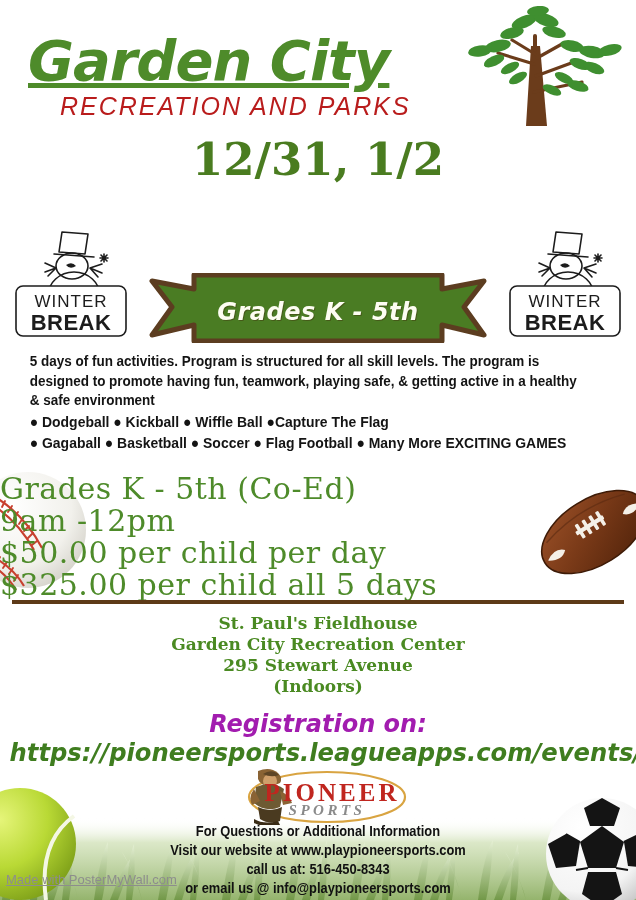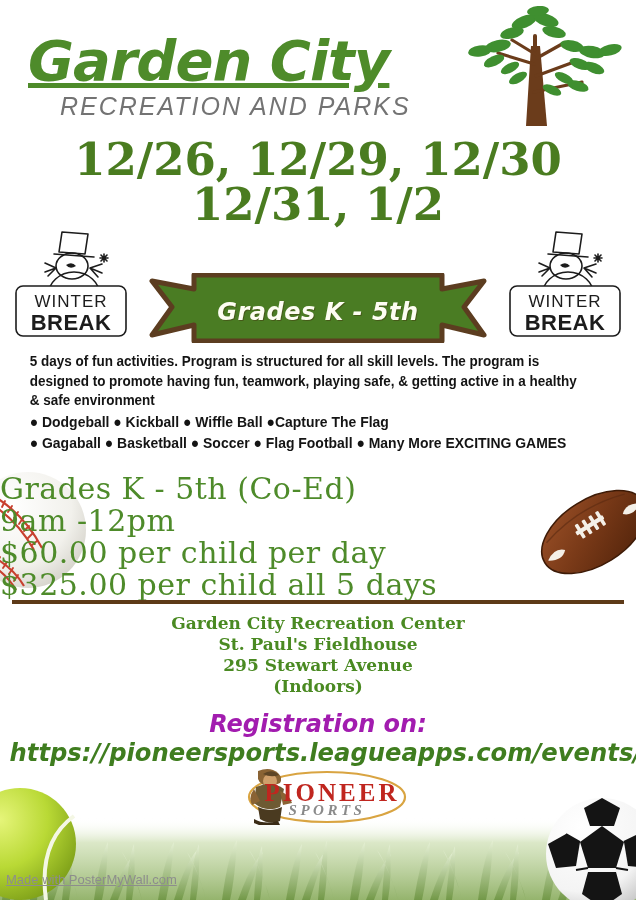--- a/index.html
+++ b/index.html
@@ -18,21 +18,21 @@
     font-family:"DejaVu Sans", sans-serif;
     font-weight:bold; font-style:italic;
     font-size:56px; line-height:58px;
     color:#4e8b2a; letter-spacing:-1px;
     white-space:nowrap;
     text-decoration:underline;
   }
   .brand-sub {
     font-family:"Liberation Sans", sans-serif;
     font-style:italic; font-size:25px; letter-spacing:2px;
-    color:#737373; margin-top:2px; margin-left:32px;
+    color:#b91c1c; margin-top:2px; margin-left:32px;
     white-space:nowrap;
   }
   .tree-logo { position:absolute; right:12px; top:6px; width:170px; height:126px; }
 
   
   .title-wrap { position:absolute; top:137px; left:0; width:636px; text-align:center; }
   .title-line {
     font-family:"DejaVu Serif", serif;
     font-weight:bold;
     color:#4a7c20;
@@ -180,21 +180,20 @@
         <ellipse cx="64" cy="72" rx="10" ry="4.5" transform="rotate(-30 64 72)"></ellipse>
         <ellipse cx="110" cy="72" rx="10" ry="4.5" transform="rotate(26 110 72)"></ellipse>
         <ellipse cx="124" cy="80" rx="11" ry="5" transform="rotate(18 124 80)"></ellipse>
         <ellipse cx="98" cy="84" rx="10" ry="4.5" transform="rotate(24 98 84)"></ellipse>
         <ellipse cx="84" cy="5" rx="11" ry="5" transform="rotate(-6 84 5)"></ellipse>
       </g>
     </svg>
   </div>
 
   <div class="title-wrap">
-    <div class="title-line tl2">12/26, 12/29, 12/30</div>
     <div class="title-line tl3">12/31, 1/2</div>
   </div>
 
   <svg class="snow snow-left" viewBox="0 0 118 112">
     <g fill="none" stroke="#1c1c1c" stroke-width="1.6" stroke-linecap="round" stroke-linejoin="round">
 
       <path d="M50 4 L76 6 L73 26 L47 24 Z"></path>
       <path d="M42 26 L82 29"></path>
 
       <ellipse cx="60" cy="38" rx="16" ry="13"></ellipse>
@@ -276,21 +275,21 @@
       <path d="M29 93 L32 87"></path>
         <path d="M35 98 L39 92"></path>
         <path d="M41 104 L45 98"></path>
       <path d="M46 111 L50 105"></path>
     </g>
   </svg>
 
   <div class="price">
     <div>Grades K - 5th  (Co-Ed)</div>
     <div>9am -12pm</div>
-    <div>$60.00 per child per day</div>
+    <div>$50.00 per child per day</div>
     <div>$325.00 per child all 5 days</div>
   </div>
 
   <svg class="ball football" viewBox="0 0 120 108">
     <defs>
       <linearGradient id="fb1" x1="0%" y1="0%" x2="100%" y2="100%">
         <stop offset="0%" stop-color="#9c5128"></stop>
         <stop offset="45%" stop-color="#7a3a18"></stop>
         <stop offset="100%" stop-color="#4e2109"></stop>
       </linearGradient>
@@ -307,22 +306,22 @@
         <rect x="63" y="38" width="3.6" height="16" rx="1"></rect>
         <rect x="71" y="38" width="3.6" height="16" rx="1"></rect>
       </g>
       <path d="M14 38 q46 -14 92 0" stroke="#5a2a10" stroke-width="1.4" fill="none" opacity=".6"></path>
     </g>
   </svg>
 
   <div class="divider"></div>
 
   <div class="venue">
+    <div>St. Paul's Fieldhouse</div>
     <div>Garden City Recreation Center</div>
-    <div>St. Paul's Fieldhouse</div>
     <div>295 Stewart Avenue</div>
     <div>(Indoors)</div>
   </div>
 
   <div class="reg">
     <div class="reg-head">Registration on:</div>
     <div class="reg-url">https://pioneersports.leagueapps.com/events/</div>
   </div>
 
   <svg class="grass" viewBox="0 0 636 100" preserveAspectRatio="none">
@@ -426,16 +425,22 @@
       <path d="M58 2 L40 12 L46 30 L70 30 L76 12 Z"></path>
       <path d="M4 48 L22 38 L36 46 L32 70 L12 72 Z"></path>
       <path d="M112 48 L96 38 L80 46 L84 70 L104 72 Z"></path>
       <path d="M44 76 L72 76 L78 98 L58 112 L38 98 Z"></path>
     </g>
     <g stroke="#141414" stroke-width="2" fill="none">
       <path d="M58 30 L58 12 M80 46 L96 38 M72 72 L84 74 M44 72 L32 74 M36 46 L22 38"></path>
     </g>
   </svg>
 
+  <div class="footer">
+    <div>For Questions or Additional Information</div>
+    <div>Visit our website at  www.playpioneersports.com</div>
+    <div>call us at: 516-450-8343</div>
+    <div>or  email  us @ info@playpioneersports.com</div>
+  </div>
 
   <div class="watermark">Made with PosterMyWall.com</div>
 
 </div>
 
 </body></html>

